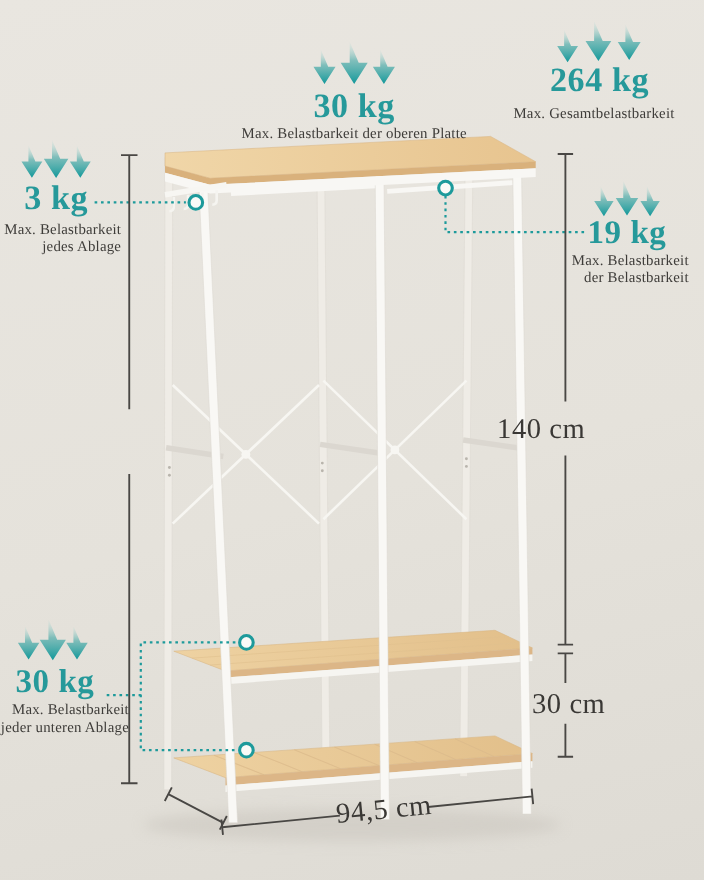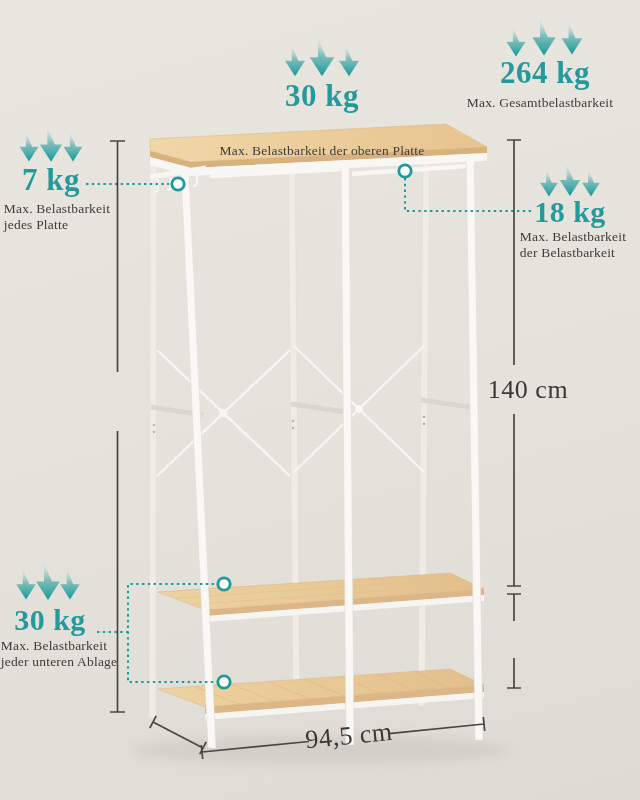--- a/index.html
+++ b/index.html
@@ -6,21 +6,21 @@
   body{background:#e6e3dd;}
   .stage{
     position:relative;width:640px;height:800px;overflow:hidden;
     background:linear-gradient(165deg,#e9e6e0 0%,#e5e2db 55%,#dedbd4 100%);
     font-family:Liberation Serif, serif;
   }
   .stage svg{position:absolute;left:0;top:0;}
   .label{position:absolute;transform:translate(-50%,-50%);white-space:nowrap;}
   .kg{font-size:31px;font-weight:700;color:#26999a;letter-spacing:.5px;}
   .kg.sm{font-size:30px;}
-  .desc{font-size:13.5px;font-weight:400;color:#3e3c39;text-align:left;line-height:15.5px;letter-spacing:.2px;}
+  .desc{font-size:13.5px;font-weight:400;color:#3e3c39;text-align:right;line-height:15.5px;letter-spacing:.2px;}
   .cm{font-size:26px;font-weight:400;color:#3a3835;letter-spacing:.5px;}
   .rot{transform:translate(-50%,-50%) rotate(-5.6deg);}
 </style>
 </head>
 <body>
 
 <div class="stage">
 
   <svg width="640" height="800" viewBox="0 0 640 800">
     <defs>
@@ -182,39 +182,40 @@
       <use href="#arr" transform="translate(591,169) scale(0.95)"></use>
     </g>
     <g>
       <use href="#arr" transform="translate(26,569) scale(1.05)"></use>
       <use href="#arr" transform="translate(48,563) scale(1.28)"></use>
       <use href="#arr" transform="translate(70,569) scale(1.05)"></use>
     </g>
   </svg>
 
   <div class="label kg" style="left:322px;top:96px;">30 kg</div>
-  <div class="label desc" style="left:322px;top:121px;margin-top:30px;">Max. Belastbarkeit der oberen Platte</div>
+  <div class="label desc" style="left:322px;top:121px;">Max. Belastbarkeit der oberen Platte</div>
 
   <div class="label kg" style="left:545px;top:73px;">264 kg</div>
   <div class="label desc" style="left:540px;top:103px;">Max. Gesamtbelastbarkeit</div>
 
-  <div class="label kg" style="left:51px;top:180px;">7 kg</div>
+  <div class="label kg" style="left:51px;top:180px;">3 kg</div>
   <div class="label desc" style="left:57px;top:216px;">
     <div>Max. Belastbarkeit</div>
-    <div>jedes Platte</div>
+    <div>jedes Ablage</div>
   </div>
 
-  <div class="label kg sm" style="left:570px;top:212px;">18 kg</div>
+  <div class="label kg sm" style="left:570px;top:212px;">19 kg</div>
   <div class="label desc" style="left:573px;top:244px;">
     <div>Max. Belastbarkeit</div>
     <div>der Belastbarkeit</div>
   </div>
 
   <div class="label kg sm" style="left:50px;top:620px;">30 kg</div>
   <div class="label desc" style="left:59px;top:653px;">
     <div>Max. Belastbarkeit</div>
     <div>jeder unteren Ablage</div>
   </div>
 
-  <div class="label cm" style="left:528px;top:390px;text-align:center;">140 cm</div>
+  <div class="label cm" style="left:492px;top:390px;text-align:center;">140 cm</div>
+  <div class="label cm" style="left:517px;top:640px;">30 cm</div>
   <div class="label cm rot" style="left:349px;top:736px;">94,5 cm</div>
 
 </div>
 
 </body></html>

